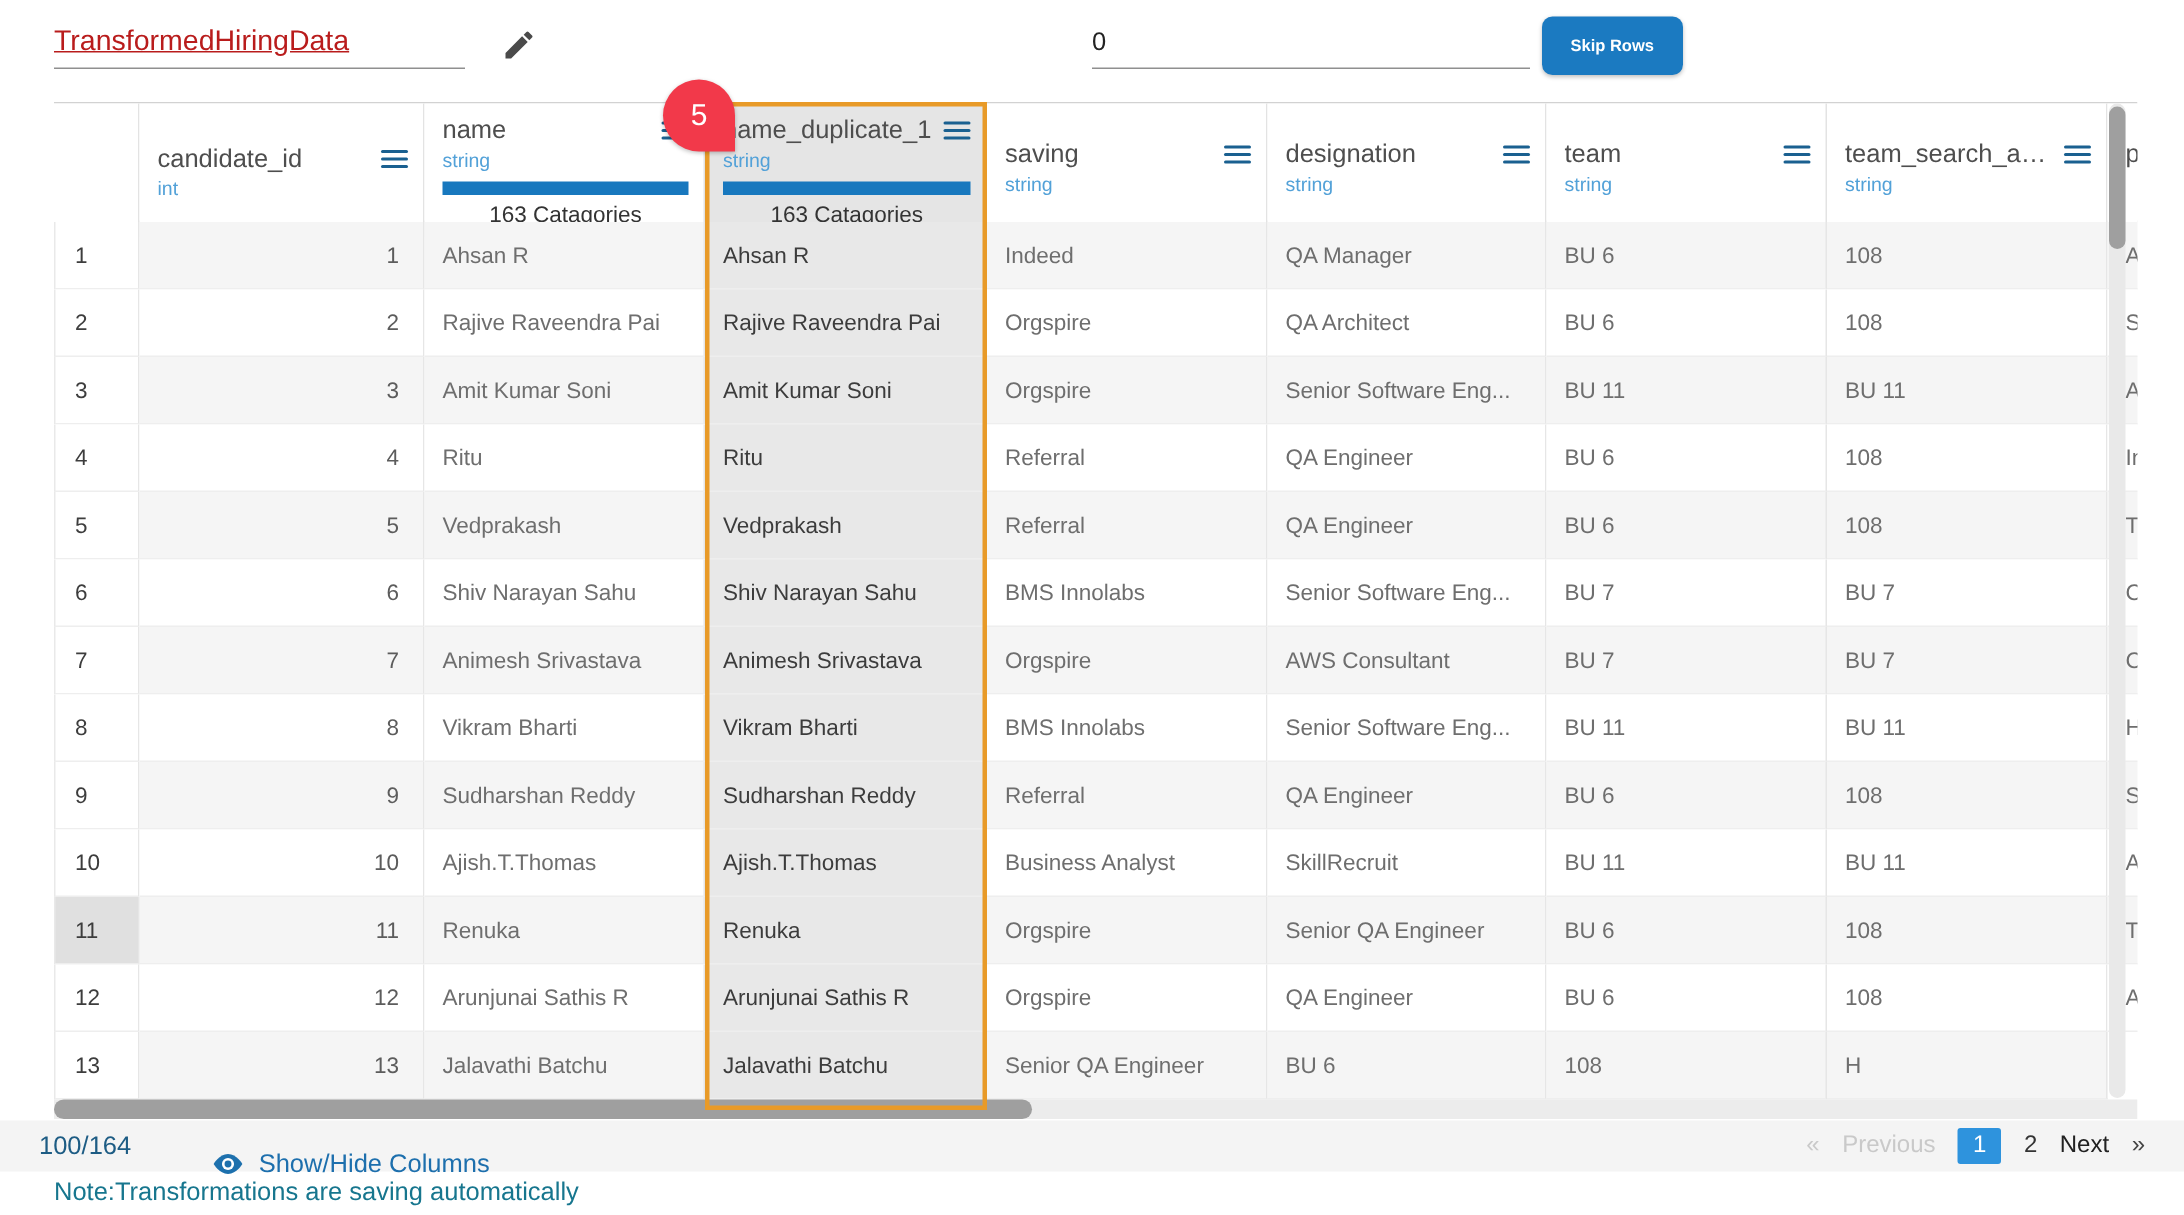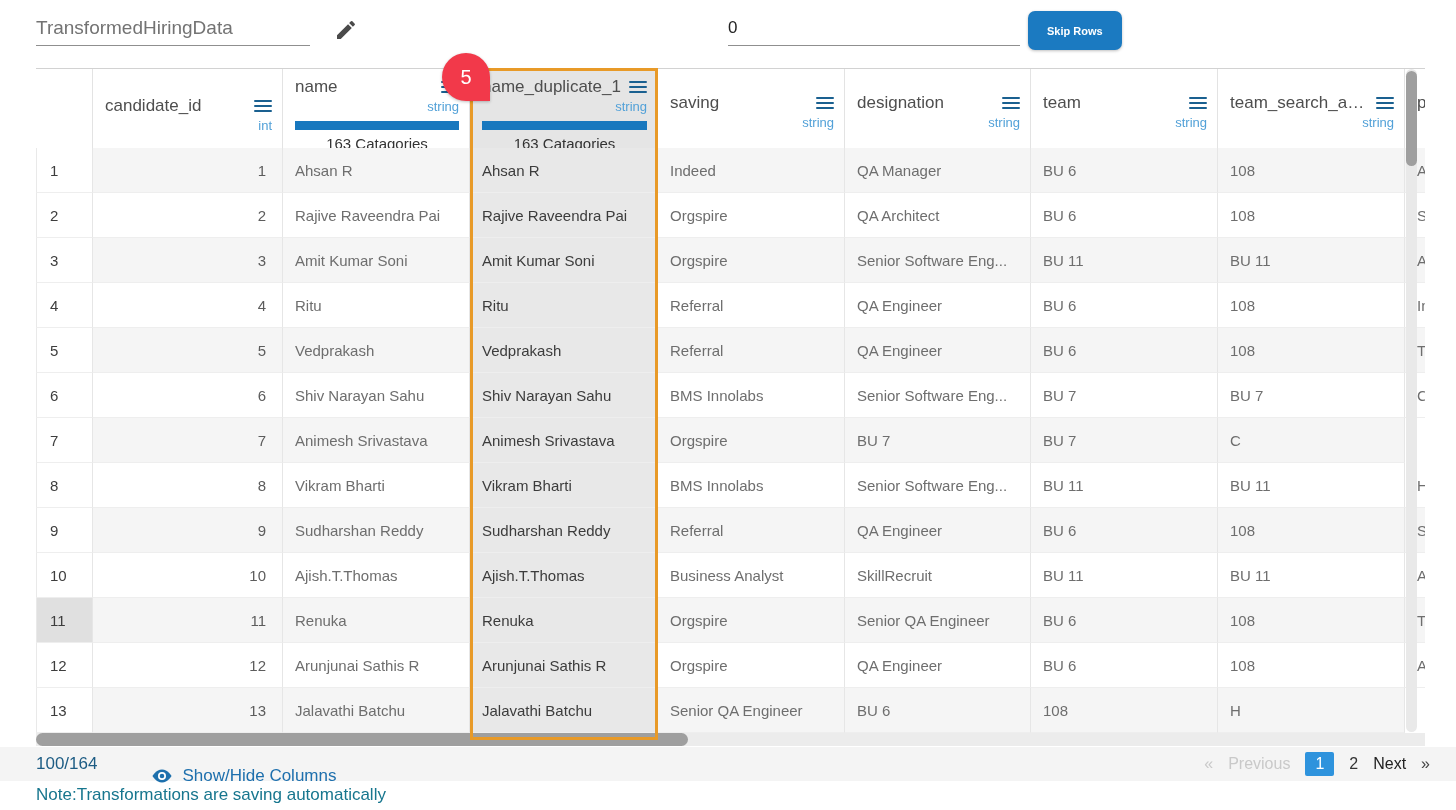--- a/index.html
+++ b/index.html
@@ -3,22 +3,22 @@
 <meta charset="utf-8">
 <style>
   * { margin:0; padding:0; box-sizing:border-box; }
   html,body { width:1456px; height:810px; background:#ffffff; overflow:hidden;
     font-family:"Liberation Sans", sans-serif; }
   .app { position:relative; width:1456px; height:810px; background:#fff; }
 
   
   .topbar { position:absolute; left:0; top:0; width:1456px; height:62px; background:#fff; }
   .title-input { position:absolute; left:36px; top:10px; width:274px; height:36px;
-    border:none; border-bottom:1px solid #8f8f8f; font-size:19px; color:#737373;
-    font-family:"Liberation Sans", sans-serif; background:transparent; outline:none; }
+    border:none; border-bottom:1px solid #8f8f8f; font-size:19px; color:#b91c1c;
+    font-family:"Liberation Sans", sans-serif; background:transparent; outline:none;text-decoration:underline; }
   .pencil { position:absolute; left:334px; top:18px; width:24px; height:24px; cursor:pointer; }
   .skip-input { position:absolute; left:728px; top:10px; width:292px; height:36px;
     border:none; border-bottom:1px solid #8f8f8f; font-size:17px; color:#232323;
     font-family:"Liberation Sans", sans-serif; background:transparent; outline:none; }
   .skip-btn { position:absolute; left:1028px; top:11px; height:39px; padding:0 19px;
     background:#1b7ac1; color:#fff; border:none; border-radius:7px; font-size:11px;
     font-weight:bold; font-family:"Liberation Sans", sans-serif; cursor:pointer;
     box-shadow:0 1px 3px rgba(0,0,0,.25); }
 
   
@@ -31,21 +31,21 @@
     flex-direction:column; background:#fff; }
   .hcell.simple { padding-top:24px; }
   .hcell.vcenter { justify-content:center; }
   .hcell.hl { background:#e5e5e5; }
   .hrow { display:flex; align-items:center; justify-content:space-between; }
   .hlabel { font-size:17px; color:#4e4e4e; white-space:nowrap; overflow:hidden;
     text-overflow:ellipsis; }
   .burger { width:18px; height:12px; display:flex; flex-direction:column;
     justify-content:space-between; flex:0 0 auto; cursor:pointer; margin-left:6px; }
   .burger span { display:block; height:2px; background:#1a6090; border-radius:1px; }
-  .htype { text-align:right; font-size:13px; color:#52a1d8; margin-top:2px; }
+  .htype { font-size:13px; color:#52a1d8; margin-top:2px; }
   .hbar { height:9px; background:#1878be; margin:7px 0 5px; }
   .hcat { text-align:center; font-size:15px; color:#333; }
 
   .trow { height:45px; }
   .cell { display:flex; align-items:center; padding:0 12px; font-size:15px; color:#6e6e6e;
     border-right:1px solid #e6e6e6; border-bottom:1px solid #eeeeee; background:#fff;
     white-space:nowrap; overflow:hidden; }
   .trow:nth-child(odd) .cell { background:#f5f5f5; }
   .cell.num { color:#3d3d3d; background:#fff !important; border-left:1px solid #e9e9e9;
     padding-left:13px; }
@@ -65,21 +65,21 @@
   
   .col-highlight { position:absolute; left:434px; top:0; width:188px; height:672px;
     border:3px solid #e89a28; pointer-events:none; }
   .badge { position:absolute; left:442px; top:53px; width:48px; height:48px;
     background:#f2394a; border-radius:50% 50% 0 50%; display:flex; align-items:center;
     justify-content:center; color:#fff; font-size:20px; z-index:6;
     box-shadow:0 1px 3px rgba(0,0,0,.25); }
 
   
   .statusbar { position:absolute; left:0; top:747px; width:1456px; height:34px;
-    background:#f4f4f4; display:flex; align-items:center; padding-left:36px; }
+    background:#f4f4f4; display:flex; align-items:center; padding-left:26px; }
   .count { color:#1d5c84; font-size:17px; margin-right:54px; }
   .showhide { display:flex; align-items:center; gap:9px; color:#1d6fad; font-size:17px;
     cursor:pointer; margin-right:46px;margin-top:24px; }
   .stats { display:flex; gap:15px; color:#1d6fad; font-size:17px; }
   .stats span { cursor:pointer; }
   .pager { margin-left:auto; margin-right:26px; display:flex; align-items:center; gap:15px;
     font-size:16px; }
   .pg-arrow-prev, .pg-prev { color:#c9c9c9; }
   .pg-active { background:#2e93dd; color:#fff; padding:3px 10px; border-radius:2px;
     cursor:pointer; }
@@ -268,20 +268,21 @@
           <div class="cell">BU 7</div>
           <div class="cell">BU 7</div>
           <div class="cell">C</div>
         </div>
         <div class="trow grid">
           <div class="cell num">7</div>
           <div class="cell cid">7</div>
           <div class="cell">Animesh Srivastava</div>
           <div class="cell dup">Animesh Srivastava</div>
           <div class="cell">Orgspire</div>
+          <div class="cell">AWS Consultant</div>
           <div class="cell">BU 7</div>
           <div class="cell">BU 7</div>
           <div class="cell">C</div>
         </div>
         <div class="trow grid">
           <div class="cell num">8</div>
           <div class="cell cid">8</div>
           <div class="cell">Vikram Bharti</div>
           <div class="cell dup">Vikram Bharti</div>
           <div class="cell">BMS Innolabs</div>

